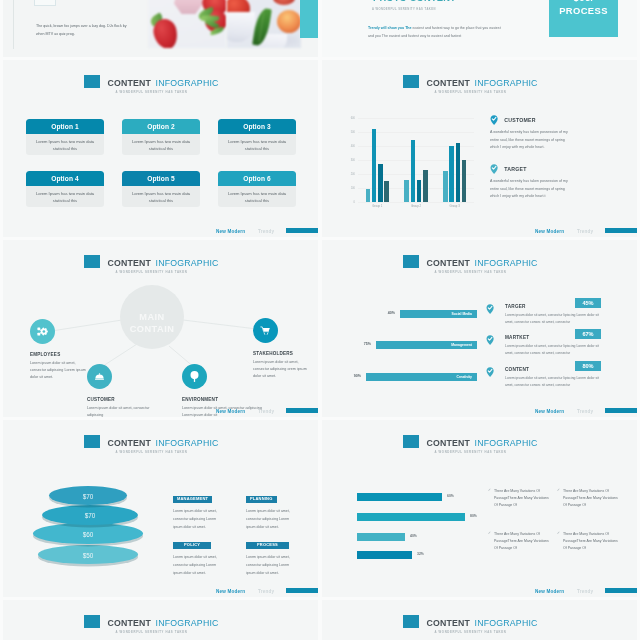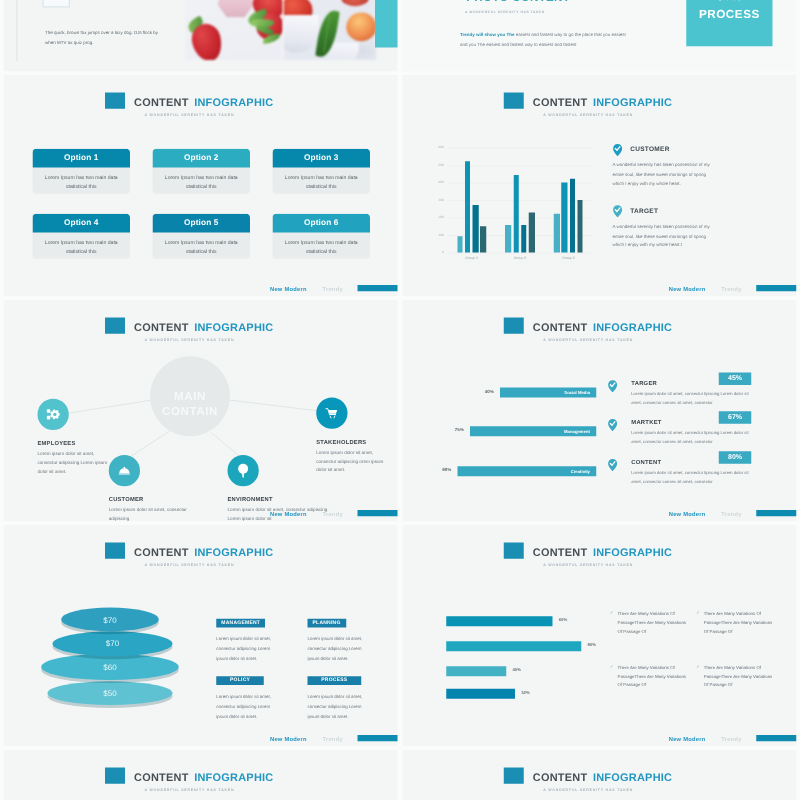--- a/index.html
+++ b/index.html
@@ -10,21 +10,21 @@
 .row{position:relative;width:640px;height:180px;}
 .slide{position:absolute;top:0;width:315px;height:177px;background:#f4f6f6;overflow:hidden;}
 .slide.left{left:3px}
 .slide.right{left:322px}
 
 
 .hdr{position:absolute;left:0;width:297px;top:13px;text-align:center;line-height:1;}
 .hdr .inline{display:inline-block;white-space:nowrap;}
 .hdr .sq{display:inline-block;width:16px;height:13px;background:#1b8fb3;vertical-align:-2px;margin-right:7px;}
 .hdr .t1{font-size:8.75px;font-weight:bold;color:#474f55;letter-spacing:.2px;}
-.hdr .t2{font-size:8.75px;font-weight:bold;color:#2196c0;letter-spacing:.2px;}
+.hdr .t2{font-size:8.75px;font-weight:normal;color:#2196c0;letter-spacing:.2px;}
 .hdr .sub{margin-top:2px;font-size:2.8px;letter-spacing:0.65px;color:#a9b3b8;font-weight:bold;text-transform:uppercase;}
 
 .ft-a{position:absolute;left:213px;top:169px;font-size:4.6px;color:#2196c0;font-weight:bold;letter-spacing:.2px;}
 .ft-b{position:absolute;left:255px;top:169px;font-size:4.6px;color:#cfd7da;font-weight:bold;letter-spacing:.2px;}
 .ft-bar{position:absolute;left:283px;top:168px;width:34px;height:5px;background:#0e8bb0;}
 
 
 .ocard{position:absolute;width:78px;height:36px;border-radius:3px;background:#e9ecec;overflow:hidden;}
 .ocard .oh{height:15px;border-radius:3px 3px 0 0;color:#fff;font-size:6.6px;font-weight:bold;text-align:center;line-height:15px;letter-spacing:.1px;}
 .ocard .ob{font-size:4.1px;color:#5d666b;text-align:center;padding:5px 7px 0;line-height:1.6;}

